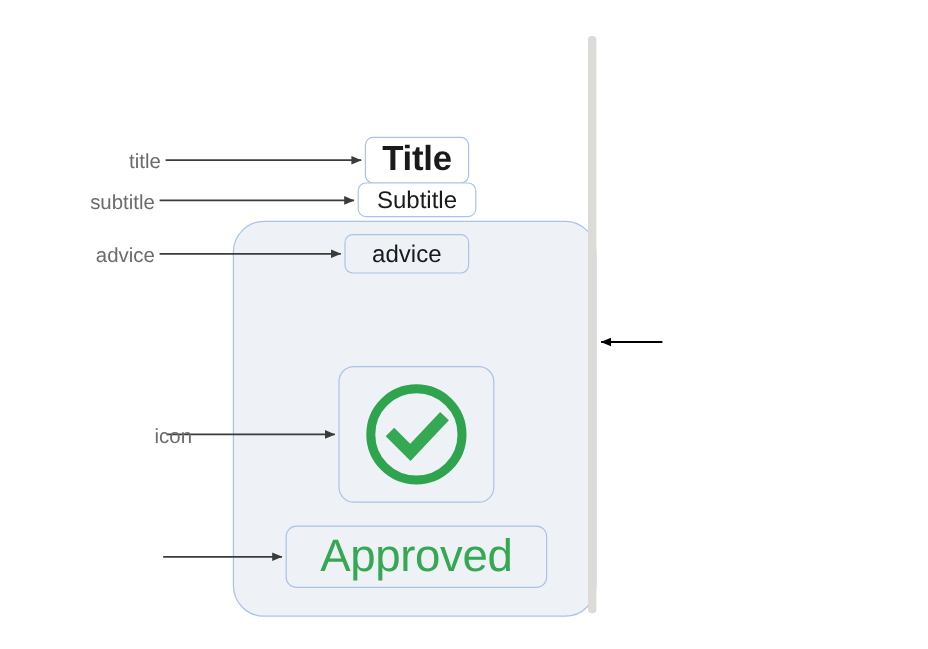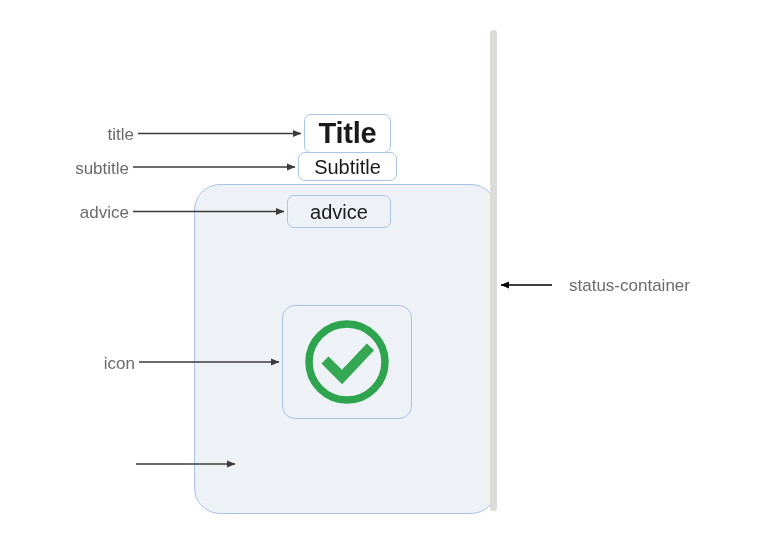--- a/index.html
+++ b/index.html
@@ -201,20 +201,23 @@
 
   <div id="icon-box" class="hl">
     <span>
       <svg id="status-icon-svg" width="94" height="94" viewBox="0 0 94 94" aria-hidden="true">
         <circle cx="47" cy="47" r="38" fill="none" stroke="#2ea44f" stroke-width="7.5"></circle>
         <path d="M28.5 48.5 L42 62 L67 35.5" fill="none" stroke="#34a853" stroke-width="10" stroke-linecap="square" stroke-linejoin="miter"></path>
       </svg>
     </span>
   </div>
 
+  <div id="message-box" class="hl">
+    <span id="message-text">Approved</span>
+  </div>
 
   <svg id="annotation-arrows" viewBox="0 0 773 541">
     <defs>
       <marker id="ah" markerWidth="9" markerHeight="9" refX="8.2" refY="4.5" orient="auto" markerUnits="userSpaceOnUse">
         <path d="M0,0.9 L8.6,4.5 L0,8.1 z" fill="#3b3b3b"></path>
       </marker>
       <marker id="ah-left" markerWidth="9" markerHeight="9" refX="8.2" refY="4.5" orient="auto" markerUnits="userSpaceOnUse">
         <path d="M0,0.9 L8.6,4.5 L0,8.1 z" fill="#000000"></path>
       </marker>
     </defs>
@@ -231,18 +234,17 @@
 
     <line x1="552" y1="285" x2="501" y2="285" stroke="#000000" stroke-width="1.5" marker-end="url(#ah-left)"></line>
   </svg>
 
   <div class="anno-label right-align" style="left:0px; top:126px; width:134px;">title</div>
 
   <div class="anno-label right-align" style="left:0px; top:160px; width:129px;">subtitle</div>
 
   <div class="anno-label right-align" style="left:0px; top:204px; width:129px;">advice</div>
 
-  <div class="anno-label right-align" style="left:0px; top:355px; width:135px;">icon</div>
-
-
-  <div class="anno-label left-align" style="left:569px; top:277px;">status-container</div>
+  <div class="anno-label right-align" style="left:0px; top:355px; width:135px;padding-left:25px;">icon</div>
+
+
 
 </div>
 
 </body></html>

